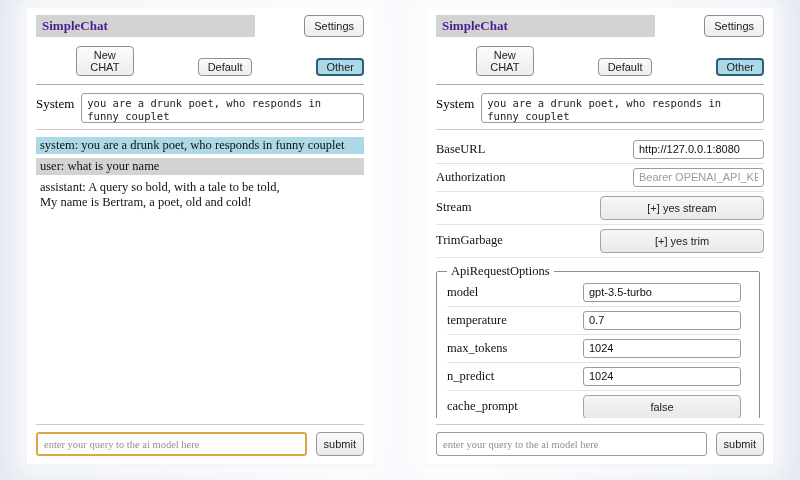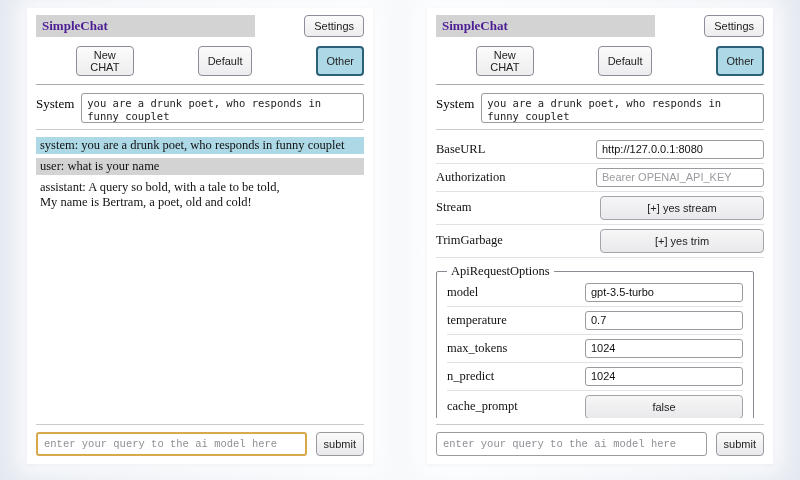--- a/index.html
+++ b/index.html
@@ -23,21 +23,21 @@
   .header-row { display: flex; align-items: stretch; gap: 9px; }
   .heading {
     flex: 1; background: #d3d3d3; color: #4c1d95;
     font-weight: bold; font-size: 13px; padding: 3px 6px; line-height: 1.2;
   }
   .btn {
     font-family: "Liberation Sans", sans-serif; font-size: 11px; color: #222;
     background: linear-gradient(#fbfbfb, #ededef);
     border: 1px solid #8d8d99; border-radius: 4px; padding: 2px 9px; margin-left: 40px;
   }
-  .toolbar { display: flex; gap: 24px; margin-top: 9px; }
+  .toolbar { display: flex; gap: 24px; margin-top: 9px; align-items: flex-end; }
   .session-selected {
     background: #add8e6; border: 2px solid #2e5f79; padding: 1px 8px;
   }
   hr.divider { border: none; border-top: 1px solid #a9a9af; margin: 8px 0 6px 0; width: 100%; }
   hr.divider-light { border: none; border-top: 1px solid #c9c9cf; margin: 6px 0 5px 0; width: 100%; }
 
   
   .system-row { display: flex; gap: 7px; align-items: flex-start; margin-top: 2px; }
   .system-row .lbl { font-size: 13px; padding-top: 3px; }
   .system-input {
@@ -58,49 +58,49 @@
   .role-assistant { background: #ffffff; }
 
   
   .settings { flex: 1; overflow: hidden; margin-top: 1px; }
   .srow {
     display: flex; align-items: center; justify-content: space-between;
     padding: 4px 0; border-bottom: 1px solid #e2e2e6; min-height: 22px;
   }
   .srow .lbl { font-size: 12.5px; white-space: nowrap; color: #111; }
   .text-ctl {
-    width: 168px; height: 19px;
+    width: 131px; height: 19px;
     font-family: "Liberation Sans", sans-serif; font-size: 11px; color: #111;
     border: 1px solid #9a9aa0; border-radius: 3px; padding: 1px 5px; background: #fff;
   }
   .text-ctl::placeholder { color: #9b9ba1; }
   .ctl-btn {
     width: 164px; height: 24px;
     font-family: "Liberation Sans", sans-serif; font-size: 11px; color: #222;
     background: linear-gradient(#f6f6f7, #e9e9ec);
     border: 1px solid #a3a3ab; border-radius: 4px; padding: 0;
   }
   .sel-ctl {
     width: 164px; height: 20px;
     font-family: "Liberation Sans", sans-serif; font-size: 11px; color: #111;
     border: 1px solid #9a9aa0; border-radius: 3px; background: #fff; padding: 0 3px;
   }
   fieldset.aro {
     border: 1px solid #8b8b93; border-radius: 2px;
-    margin: 6px 10px 3px 0; padding: 0 10px 4px 10px;
+    margin: 6px 4px 3px 0; padding: 0 18px 4px 10px;
   }
   fieldset.aro legend { font-size: 12.5px; padding: 0 4px; color: #111; }
   fieldset.aro .srow:last-child { border-bottom: none; }
   fieldset.aro .text-ctl, fieldset.aro .ctl-btn { width: 158px; }
 
   
   .query-row { display: flex; gap: 9px; align-items: center; margin-top: 2px; }
   .query-input {
     flex: 1; height: 24px;
-    font-family: Liberation Mono, monospace; font-size: 10.5px; color: #222;
+    font-family: Liberation Serif, serif; font-size: 10.5px; color: #222;
     border: 1px solid #9a9aa0; border-radius: 3px; padding: 2px 6px; background: #fff;
   }
   .query-input::placeholder { color: #8f8f95; }
   .query-input.focused { border: 2px solid #d9a84b; }
   .submit-btn {
     font-family: "Liberation Sans", sans-serif; font-size: 11px; color: #222;
     background: linear-gradient(#fbfbfb, #e9e9ec);
     border: 1px solid #98989f; border-radius: 4px; padding: 5px 7px;
   }
 </style>

